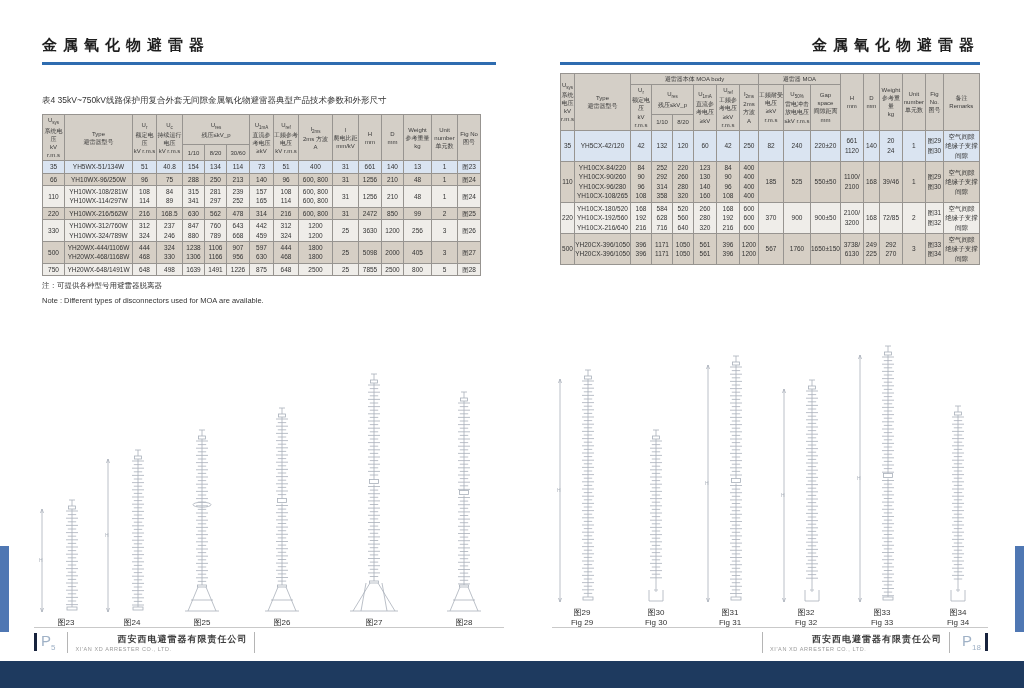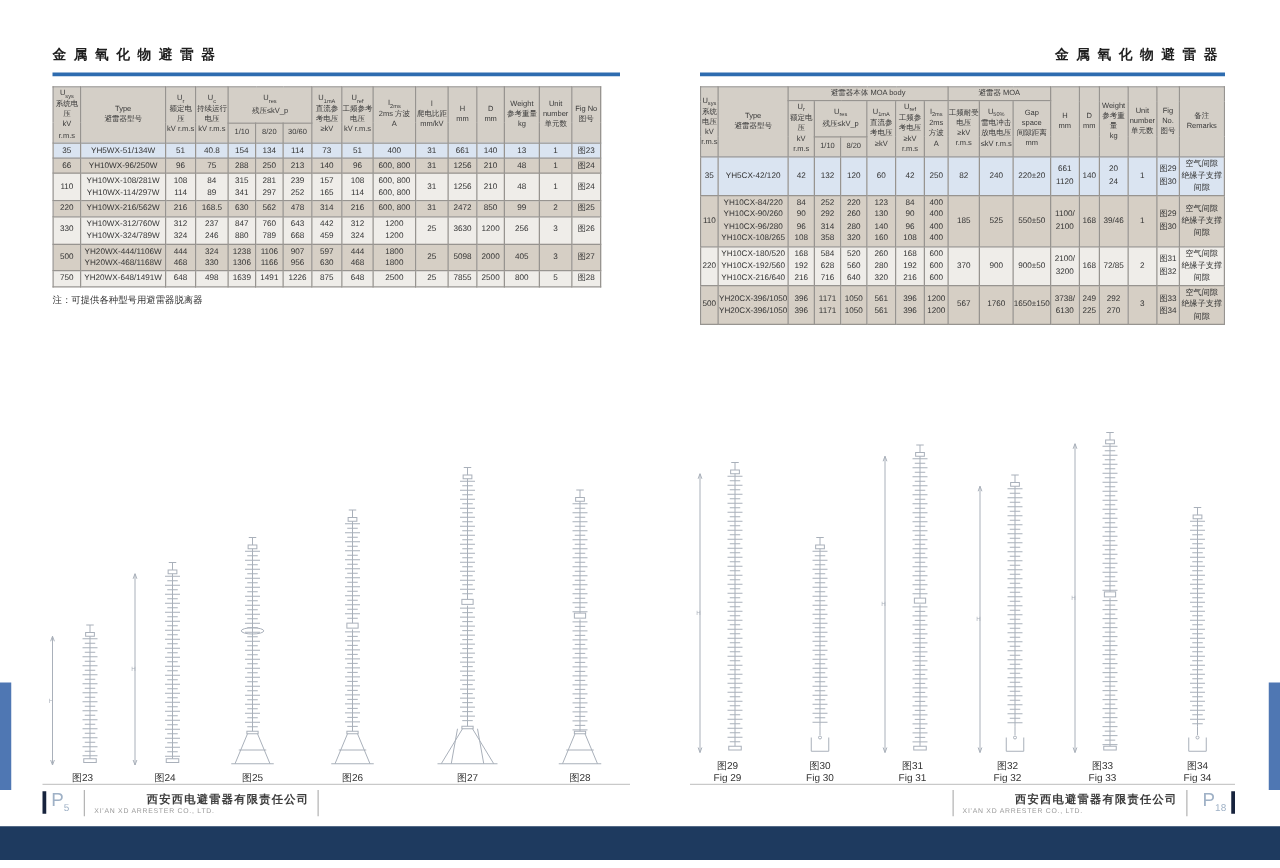--- a/index.html
+++ b/index.html
@@ -2,21 +2,21 @@
 <html><head>
 <meta charset="utf-8">
 <style>
   html,body{margin:0;padding:0;}
   body{width:1024px;height:694px;background:#ffffff;position:relative;overflow:hidden;
        font-family:"Liberation Sans","DejaVu Sans",sans-serif;color:#2f2f2f;}
   .page{position:absolute;top:28px;height:626px;}
   .page.left{left:34px;width:470px;}
   .page.right{left:552px;width:436px;}
 
-  .page-title{font-size:11px;font-weight:bold;letter-spacing:6px;color:#1f1f1f;margin:8px 8px 0;}
+  .page-title{font-size:15px;font-weight:bold;letter-spacing:6px;color:#1f1f1f;margin:8px 8px 0;}
   .page.right .page-title{text-align:right;}
   .title-rule{height:3px;background:#2e6cb0;margin:7px 8px 0;}
 
   .cap{margin:30px 8px 0;font-size:8.5px;line-height:1.35;color:#333;}
   .cap.en{margin-top:1px;}
   .page.right .cap.zh{margin-top:26px;}
 
   .tbl{margin:8px 0 0 8px;}
   .tbl table{border-collapse:collapse;table-layout:fixed;}
   .tbl th,.tbl td{border:1px solid #979490;text-align:center;vertical-align:middle;
@@ -50,20 +50,21 @@
   .side-tab{position:absolute;width:9px;height:86px;top:546px;background:#4f77b3;}
   .side-tab.l{left:0;} .side-tab.r{right:0;}
   .bottom-band{position:absolute;left:0;right:0;top:661px;height:27px;background:#1e3a5f;}
 </style>
 </head>
 <body>
 
 <section class="page left">
   <h1 class="page-title">金属氧化物避雷器</h1>
   <div class="title-rule"></div>
+  <p class="cap zh">表4  35kV~750kV线路保护用复合外套无间隙金属氧化物避雷器典型产品技术参数和外形尺寸</p>
   <div class="tbl" id="tbl-left">
       <table>
         <colgroup>
           <col style="width: 22px;">
           <col style="width: 68px;">
           <col style="width: 24px;">
           <col style="width: 26px;">
           <col style="width: 22px;">
           <col style="width: 22px;">
           <col style="width: 23px;">
@@ -532,20 +533,21 @@
               <div>5</div>
             </td>
             <td>
               <div>图28</div>
             </td>
           </tr>
         </tbody>
       </table>
     </div>
   <p class="note">注：可提供各种型号用避雷器脱离器</p>
+  <p class="note">Note : Different types of disconnectors used for MOA are available.</p>
 
   <div class="figs" id="figs-left">
     <div class="fig">
         <svg width="56" height="118" viewBox="0 0 56 118">
           <g stroke="#a9b0ba" stroke-width="0.8" fill="none">
             <line x1="31" y1="3" x2="37" y2="3"></line>
             <line x1="34" y1="3" x2="34" y2="9"></line>
             <rect x="30.5" y="9" width="7" height="3"></rect>
             <line x1="34" y1="12" x2="34" y2="110"></line>
             <line x1="28" y1="14" x2="40" y2="14"></line>

